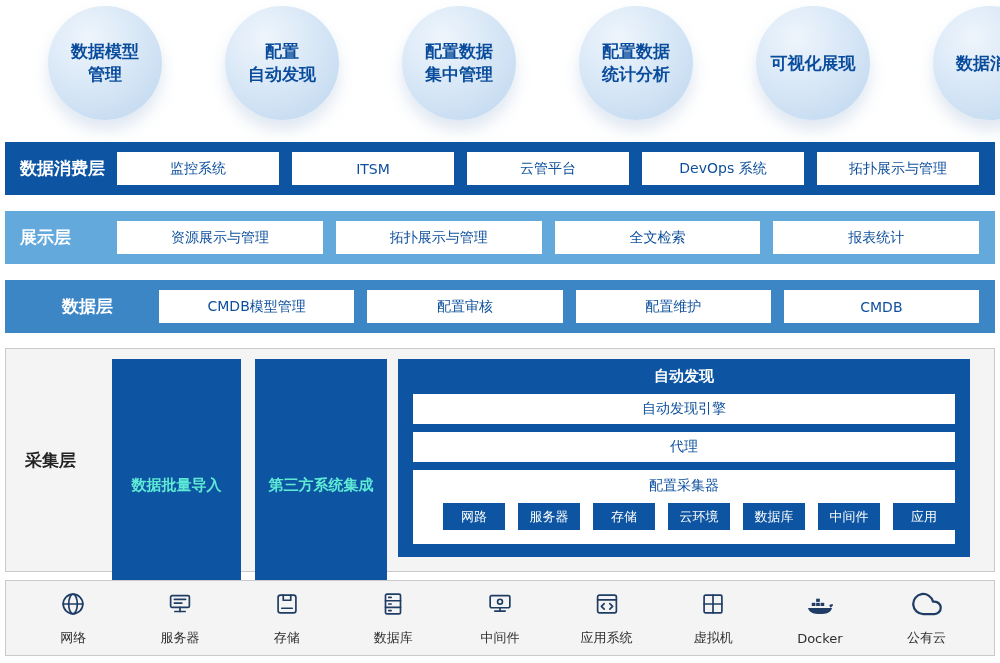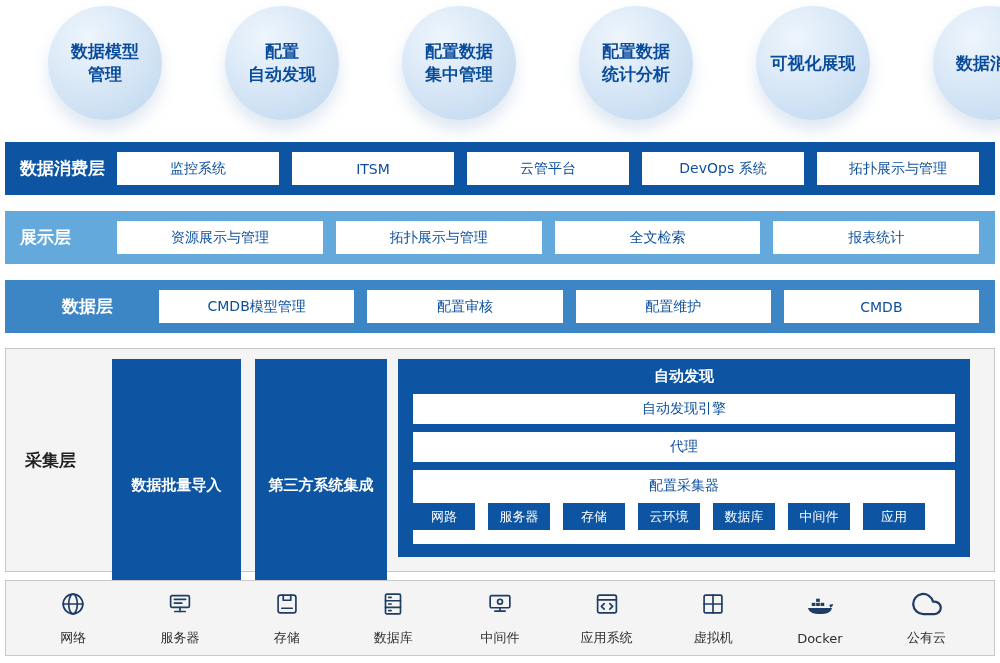--- a/index.html
+++ b/index.html
@@ -32,35 +32,35 @@
     flex: 1; height: 33px; background: #ffffff;
     display: flex; align-items: center; justify-content: center;
     color: #0d4f9c; font-size: 14px; white-space: nowrap;
   }
 
   
   .collection { position: absolute; top: 348px; left: 5px; width: 990px; height: 224px; background: #f4f4f4; border: 1px solid #c9c9c9; }
   .collection-label { position: absolute; left: 19px; top: 50%; transform: translateY(-50%); font-size: 17px; font-weight: bold; color: #222; }
   .block {
     position: absolute; top: 10px; height: 252px; background: #0d55a2;
-    color: #ffffff; font-weight: bold; font-size: 15px;
+    color: #5eead4; font-weight: bold; font-size: 15px;
     display: flex; align-items: center; justify-content: center; text-align: center; white-space: nowrap;
   }
   .block-import { left: 106px; width: 129px; }
   .block-integration { left: 249px; width: 132px; }
   .auto-discovery { position: absolute; left: 392px; top: 10px; width: 572px; height: 198px; background: #0d55a2; padding: 0 15px; }
   .ad-title { margin-top: 8px; text-align: center; color: #fff; font-weight: bold; font-size: 15px; }
   .ad-box {
     margin-top: 8px; height: 30px; background: #fff;
     display: flex; align-items: center; justify-content: center;
     color: #0d4f9c; font-size: 14px;
   }
   .ad-collector { margin-top: 8px; height: 74px; background: #fff; padding-top: 7px; }
   .collector-title { text-align: center; color: #0d4f9c; font-size: 14px; }
-  .chips { display: flex; justify-content: flex-start; gap: 13px; margin-top: 8px; }
+  .chips { display: flex; justify-content: flex-end; gap: 13px; margin-top: 8px; }
   .chip {
     width: 62px; height: 27px; background: #0d55a2; color: #fff; font-size: 13px;
     display: flex; align-items: center; justify-content: center; white-space: nowrap;
   }
 
   
   .infra {
     position: absolute; top: 580px; left: 5px; width: 990px; height: 76px;
     background: #f4f4f4; border: 1px solid #c9c9c9;
     display: flex; align-items: center; justify-content: space-around; padding: 0 14px;

